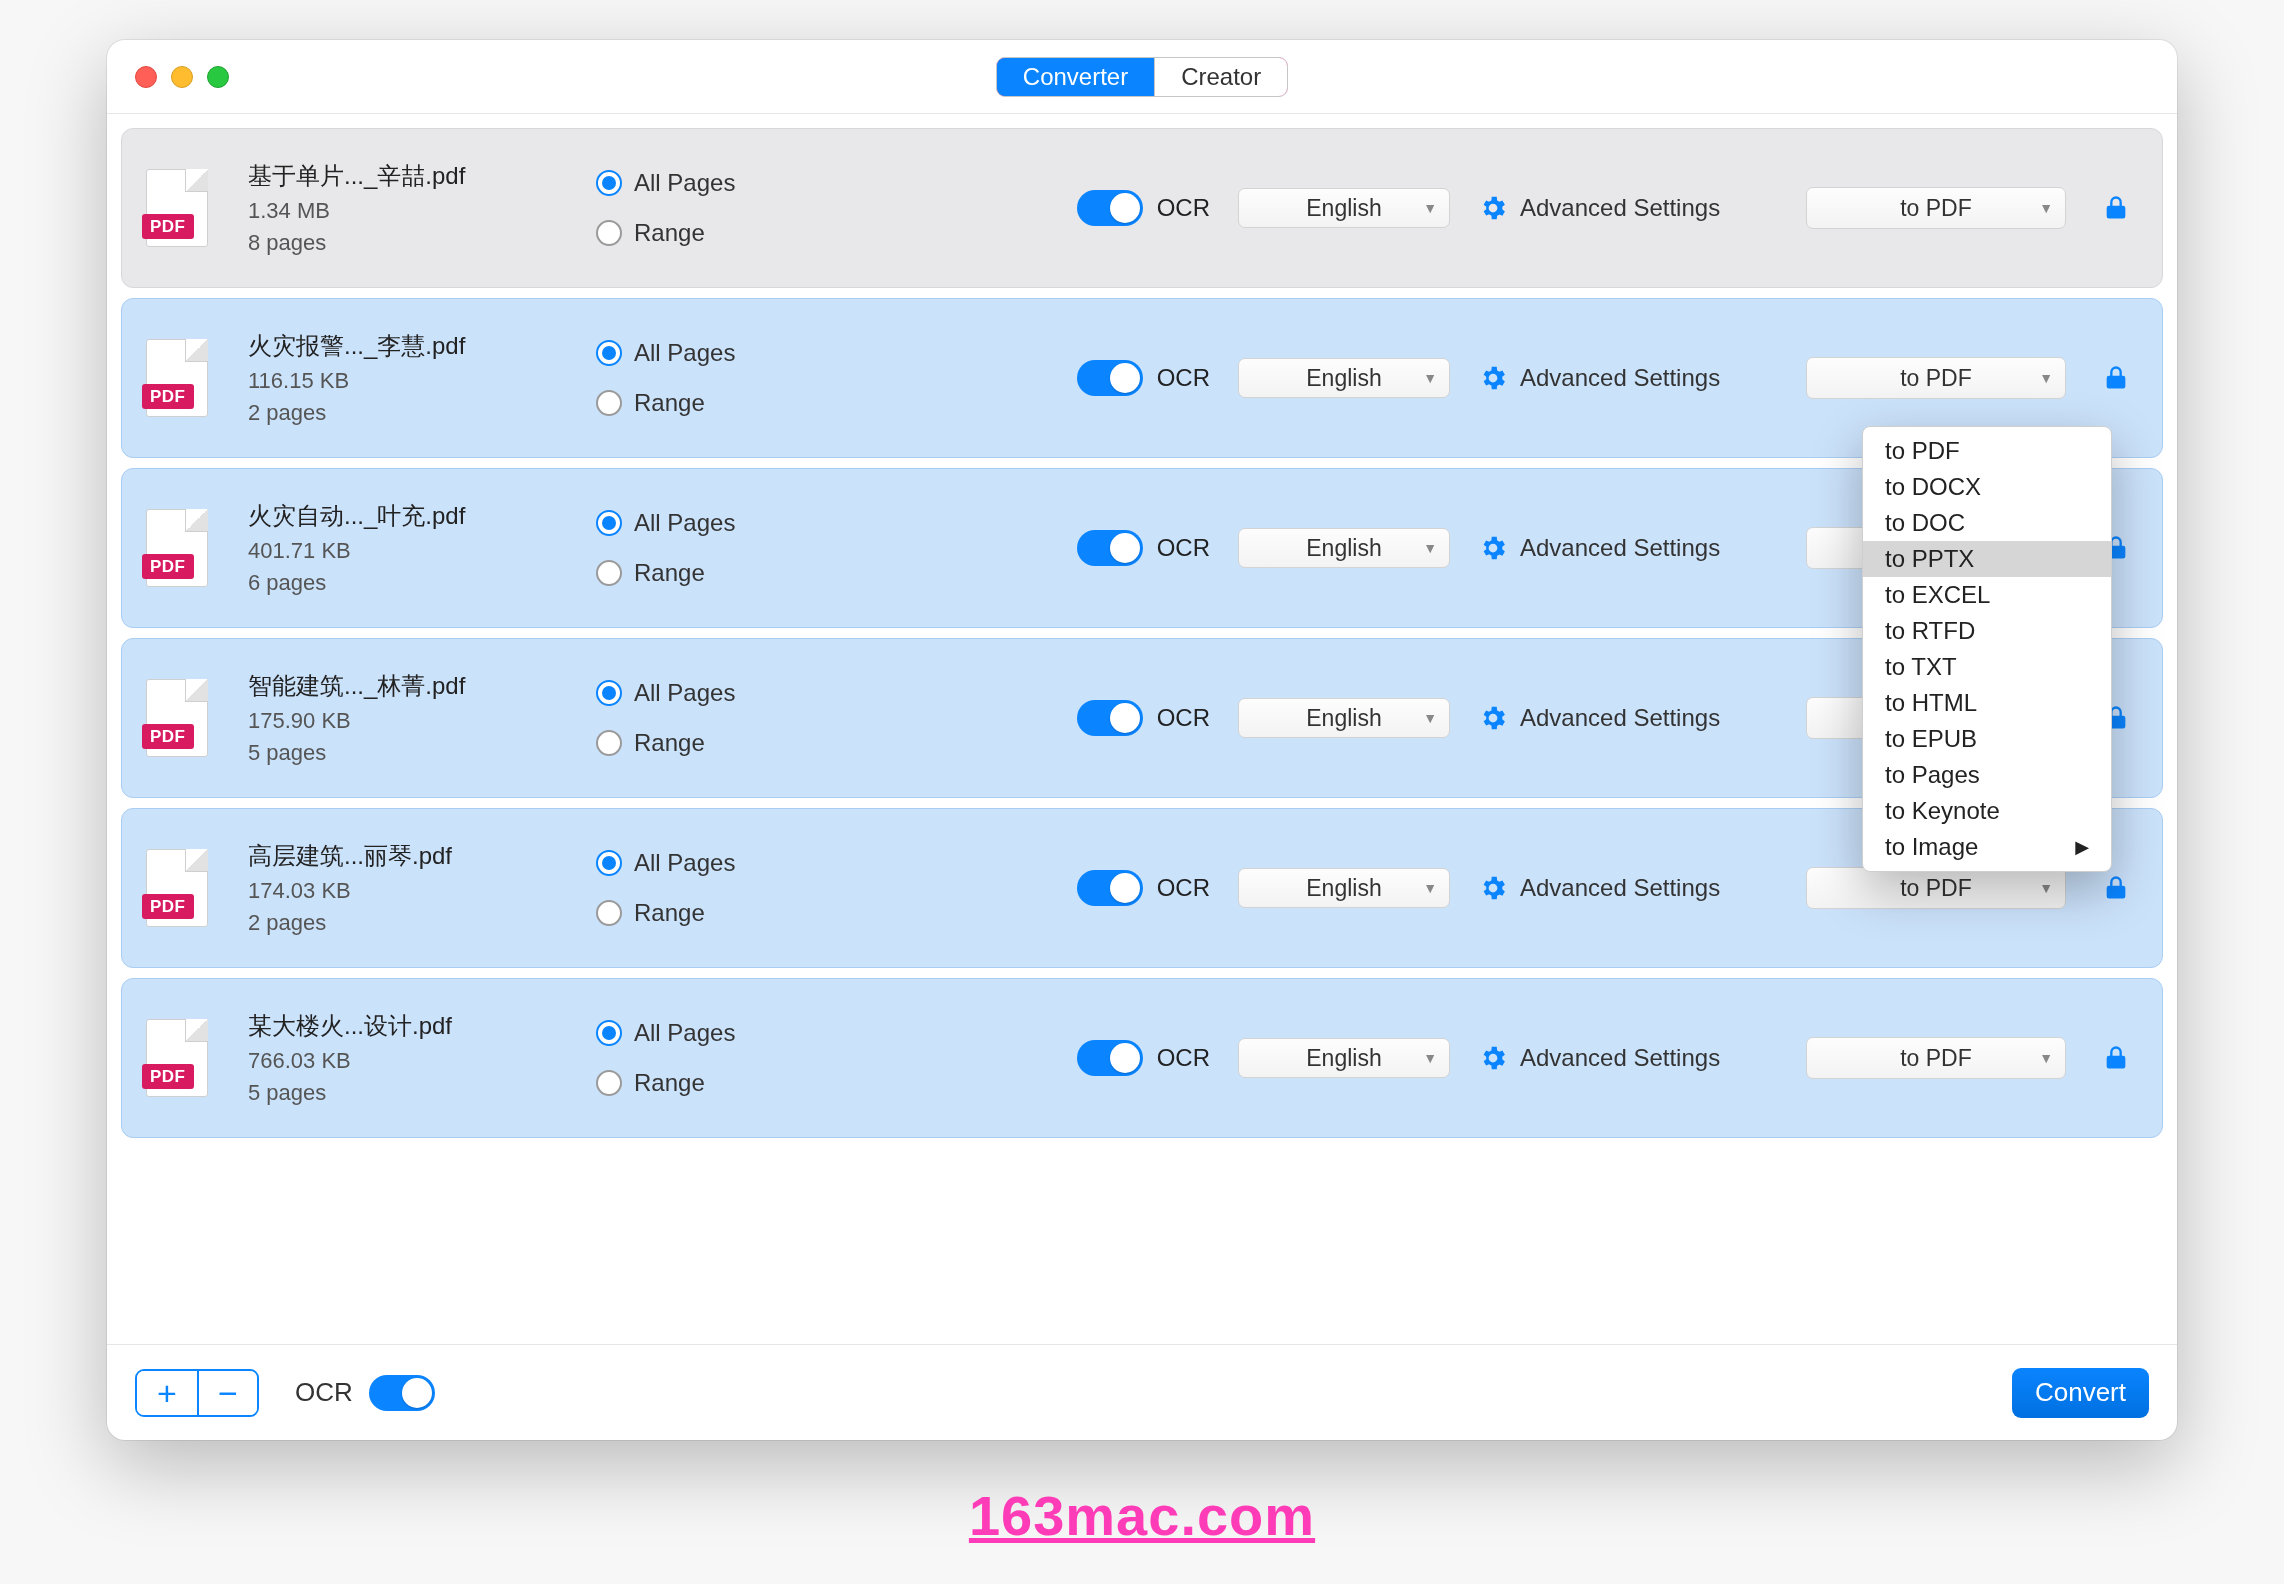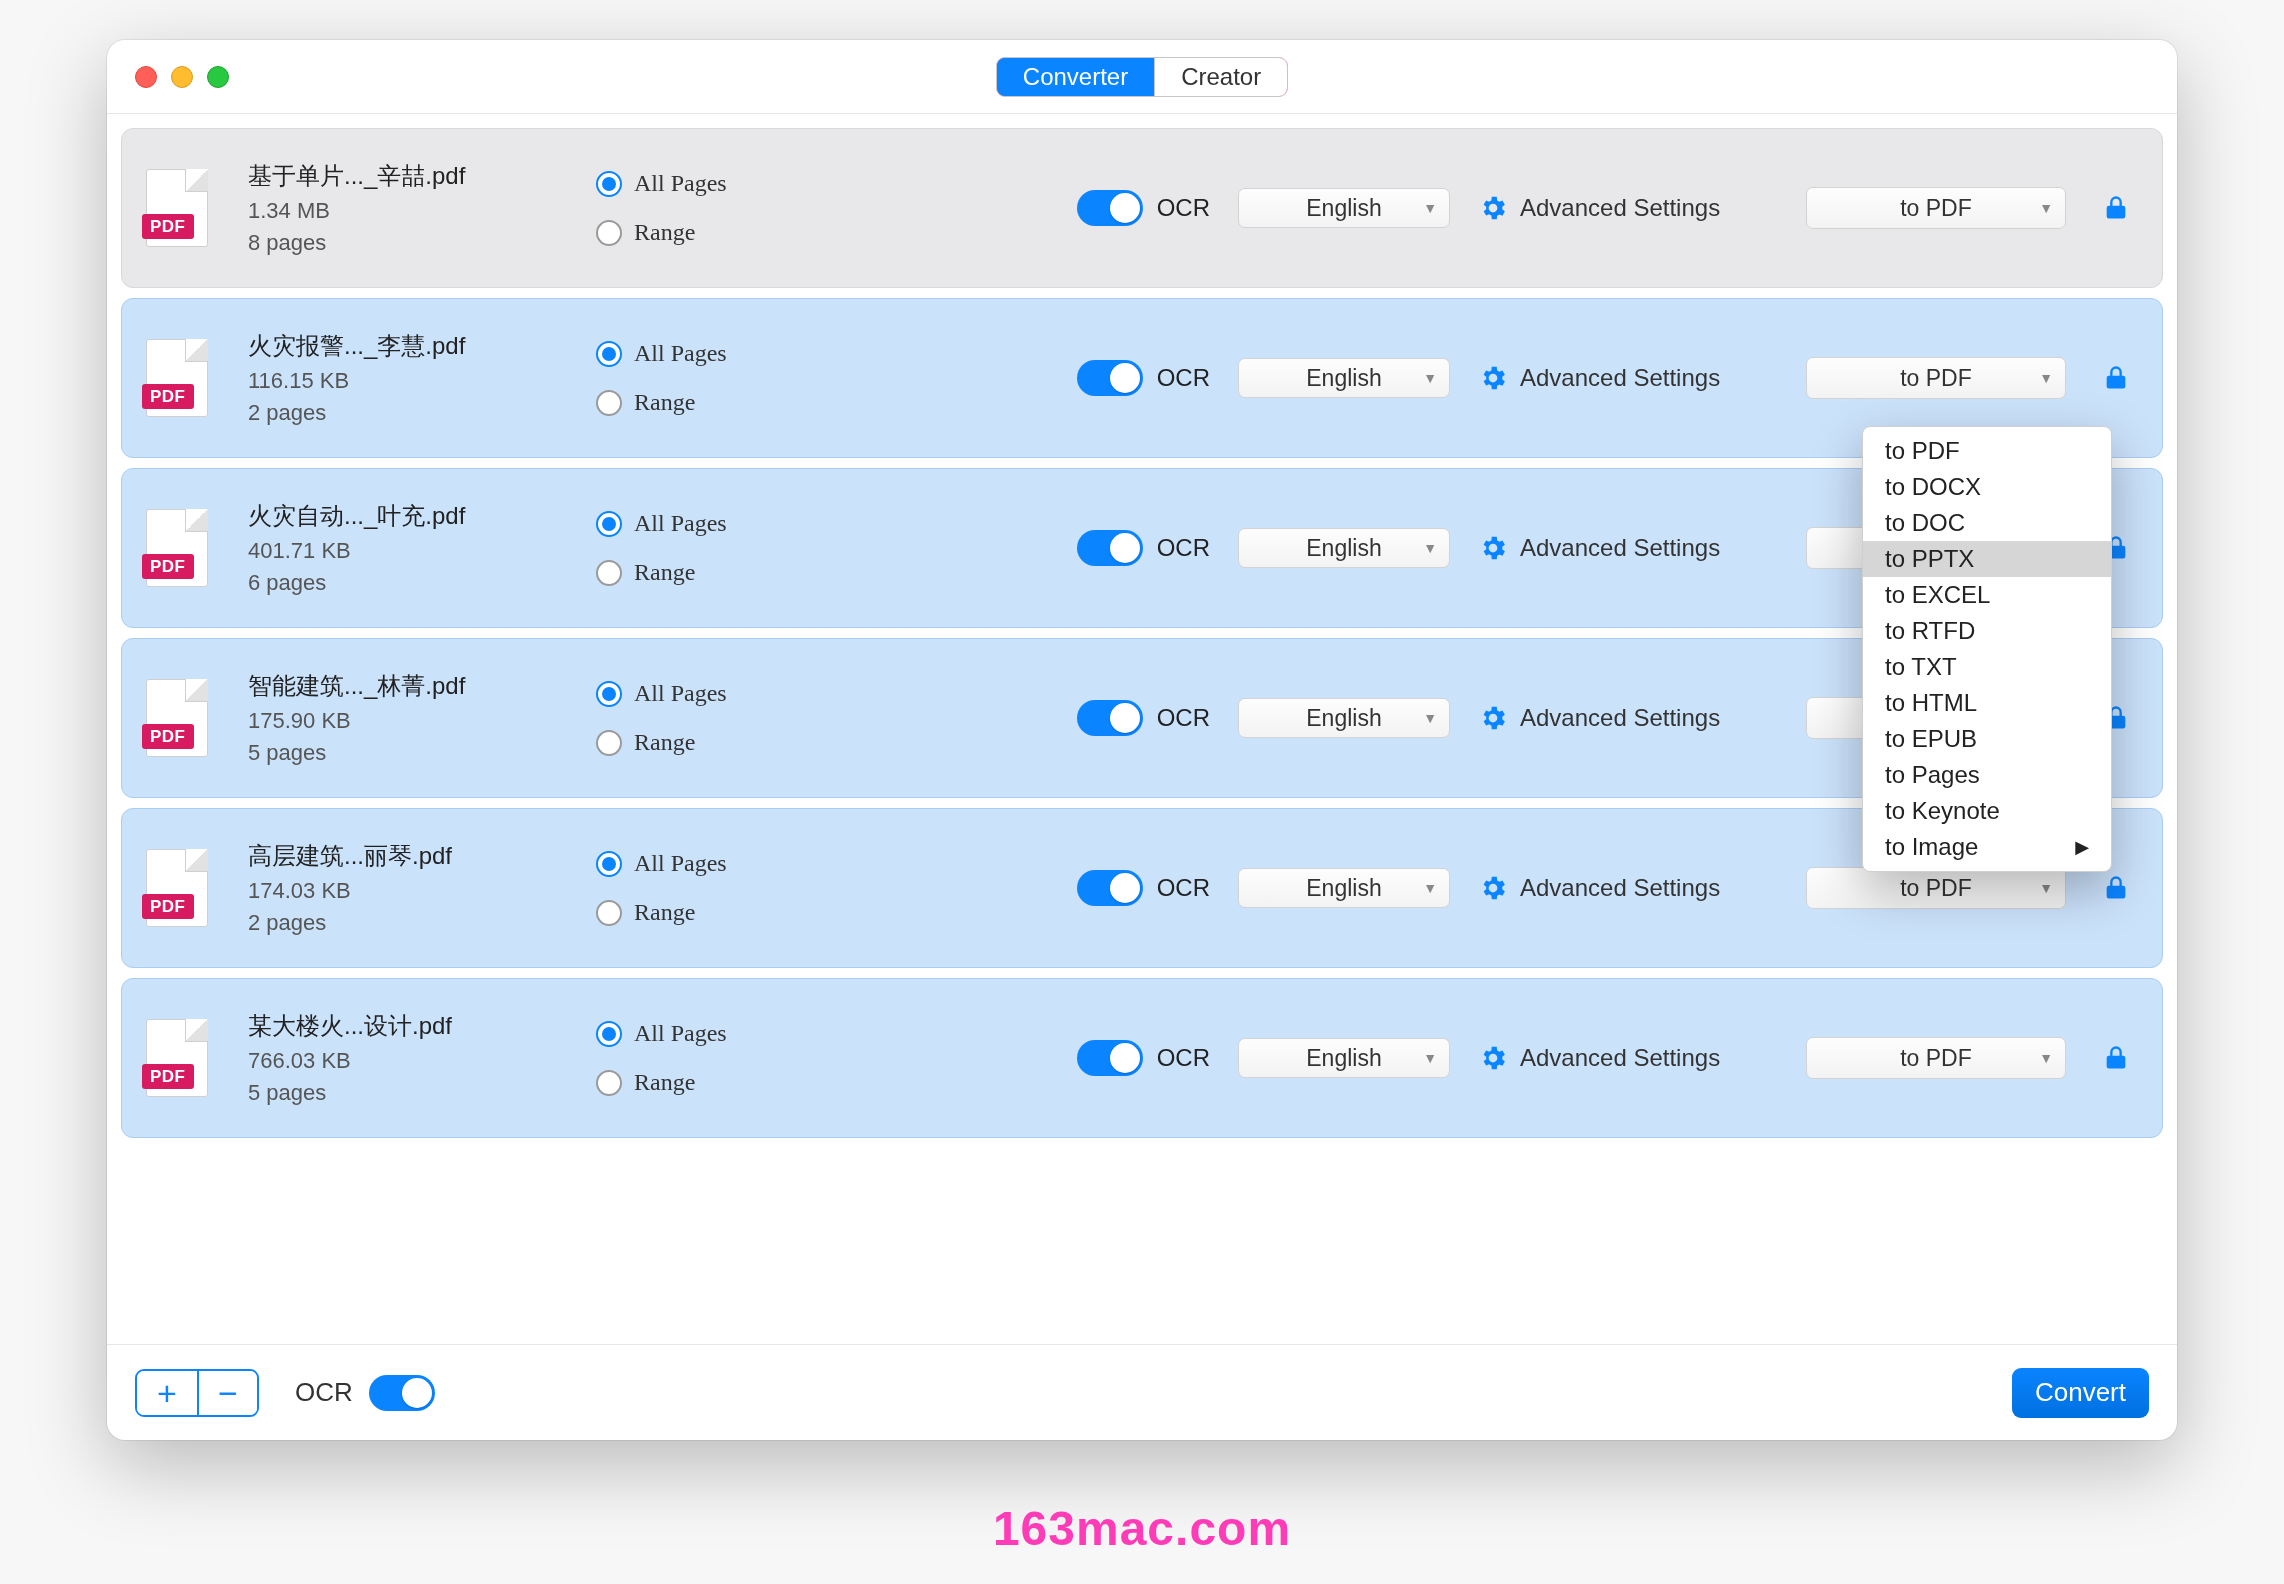--- a/index.html
+++ b/index.html
@@ -49,21 +49,21 @@
   .row .icon-col { width:74px; display:flex; justify-content:flex-start; }
   .pdf-icon { width:62px; height:78px; position:relative; }
   .pdf-icon .page { position:absolute; inset:0; background:#fff; border:1px solid #cfcfcf; border-radius:3px; }
   .pdf-icon .page::after { content:""; position:absolute; right:-1px; top:-1px; width:22px; height:22px; background:linear-gradient(135deg,#fff 0 50%,#e2e2e2 50% 100%); border-left:1px solid #cfcfcf; border-bottom:1px solid #cfcfcf; }
   .pdf-icon .badge { position:absolute; left:-4px; bottom:8px; background:#d81b60; color:#fff; font-size:17px; font-weight:700; padding:3px 8px 2px 8px; border-radius:3px; letter-spacing:0.5px; }
 
   .meta { width:320px; display:flex; flex-direction:column; gap:6px; }
   .meta .name { font-size:24px; color:#222; white-space:nowrap; overflow:hidden; text-overflow:ellipsis; }
   .meta .size,.meta .pages { font-size:22px; color:var(--text-muted); }
 
-  .pages-opts { width:230px; display:flex; flex-direction:column; gap:22px; justify-content:center;font-family:Liberation Serif, serif; }
+  .pages-opts { width:230px; display:flex; flex-direction:column; gap:22px; justify-content:center; }
   .radio { display:flex; align-items:center; gap:12px; cursor:pointer; }
   .radio .circ { width:26px; height:26px; border-radius:50%; border:2px solid #9a9a9a; display:flex; align-items:center; justify-content:center; background:#fff; }
   .radio.on .circ { border-color:var(--blue); }
   .radio.on .circ::after { content:""; width:14px; height:14px; border-radius:50%; background:var(--blue); display:block; }
   .radio .lbl { font-size:24px; color:#333; }
 
   .spacer-flex { flex:1; }
 
   .ocr-block { display:flex; align-items:center; gap:14px; width:150px; justify-content:flex-end; }
   .toggle { width:66px; height:36px; border-radius:36px; background:var(--blue); position:relative; cursor:pointer; }
@@ -100,22 +100,22 @@
     box-shadow:0 18px 50px rgba(0,0,0,0.28);
     padding:6px 0; font-size:24px; min-width:250px; z-index:50;
   }
   .popup .item { padding:4px 22px; display:flex; align-items:center; justify-content:space-between; white-space:nowrap; cursor:pointer; color:#222; }
   .popup .item.hi { background:#d6d6d6;text-align:right; }
   .popup .item .sub-caret { font-size:18px; color:#222; }
 
   
   .watermark {
     position:absolute; left:50%; transform:translateX(-50%);
-    bottom:28px; font-size:48px; font-weight:800; color:var(--pink);
-    font-family:"Arial Black", Arial, sans-serif; letter-spacing:1px;
+    bottom:36px; font-size:56px; font-weight:800; color:var(--pink);
+    font-family:"Arial Black", Arial, sans-serif; letter-spacing:1px;text-decoration:underline;
   }
 </style>
 </head>
 <body>
 
 <div class="stage">
   <div class="window">
 
     <div class="titlebar">
       <div class="traffic">

